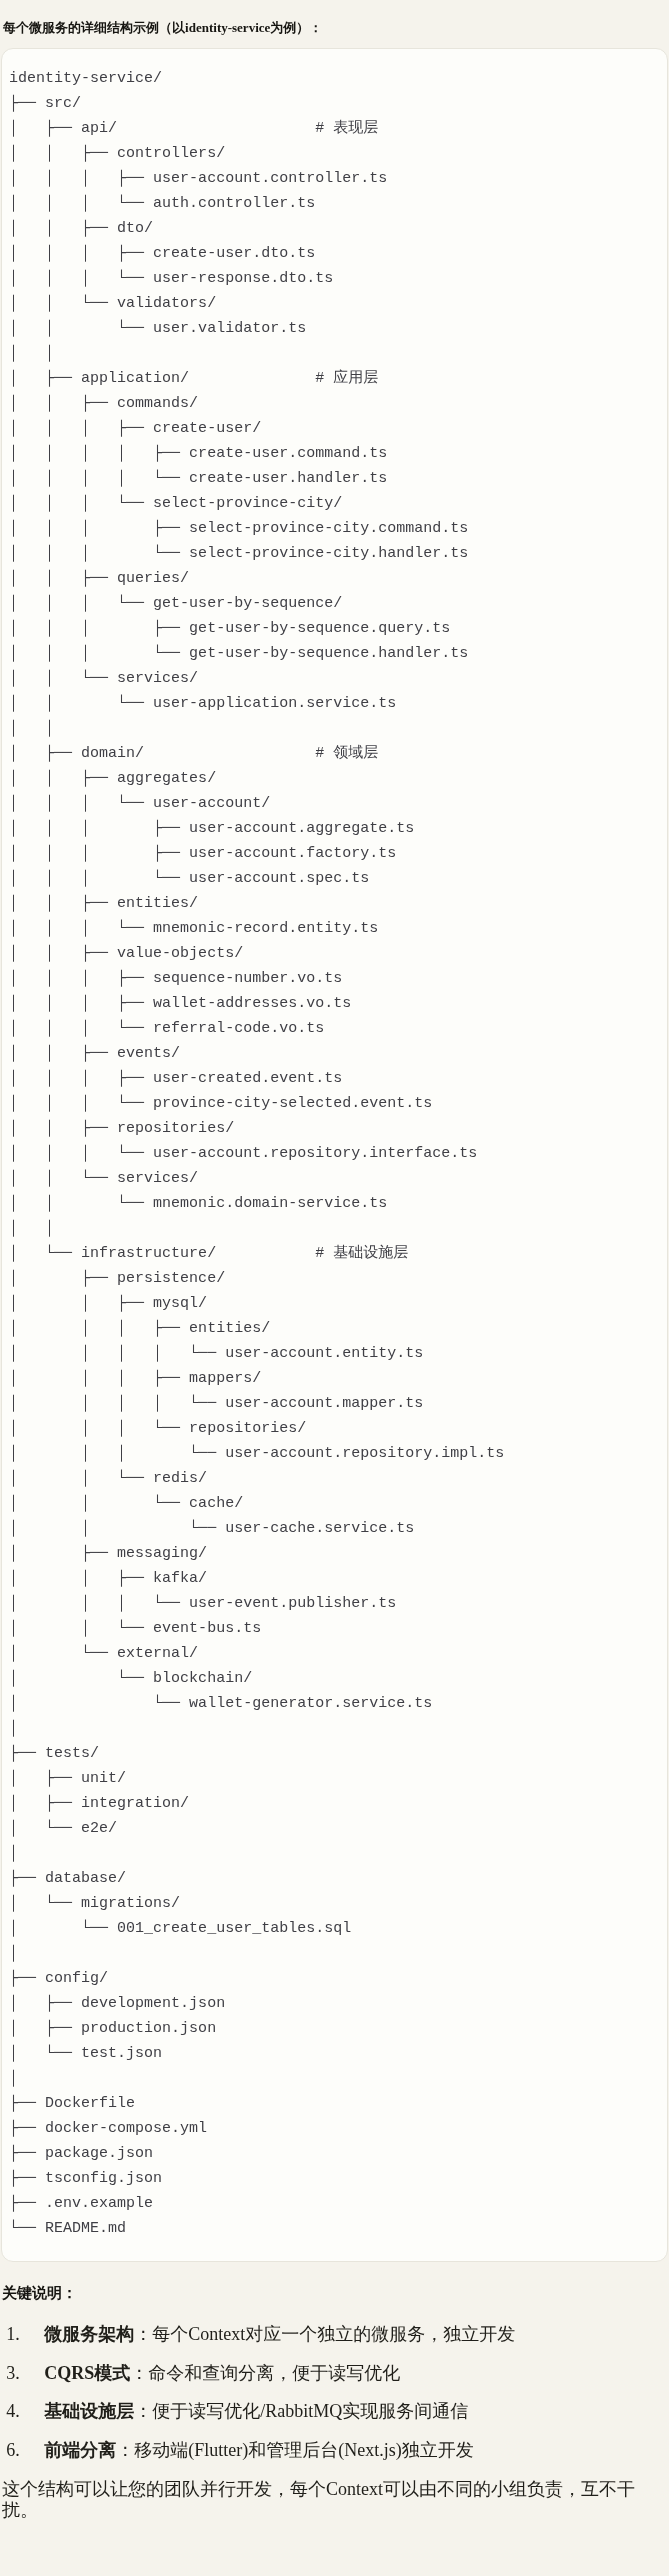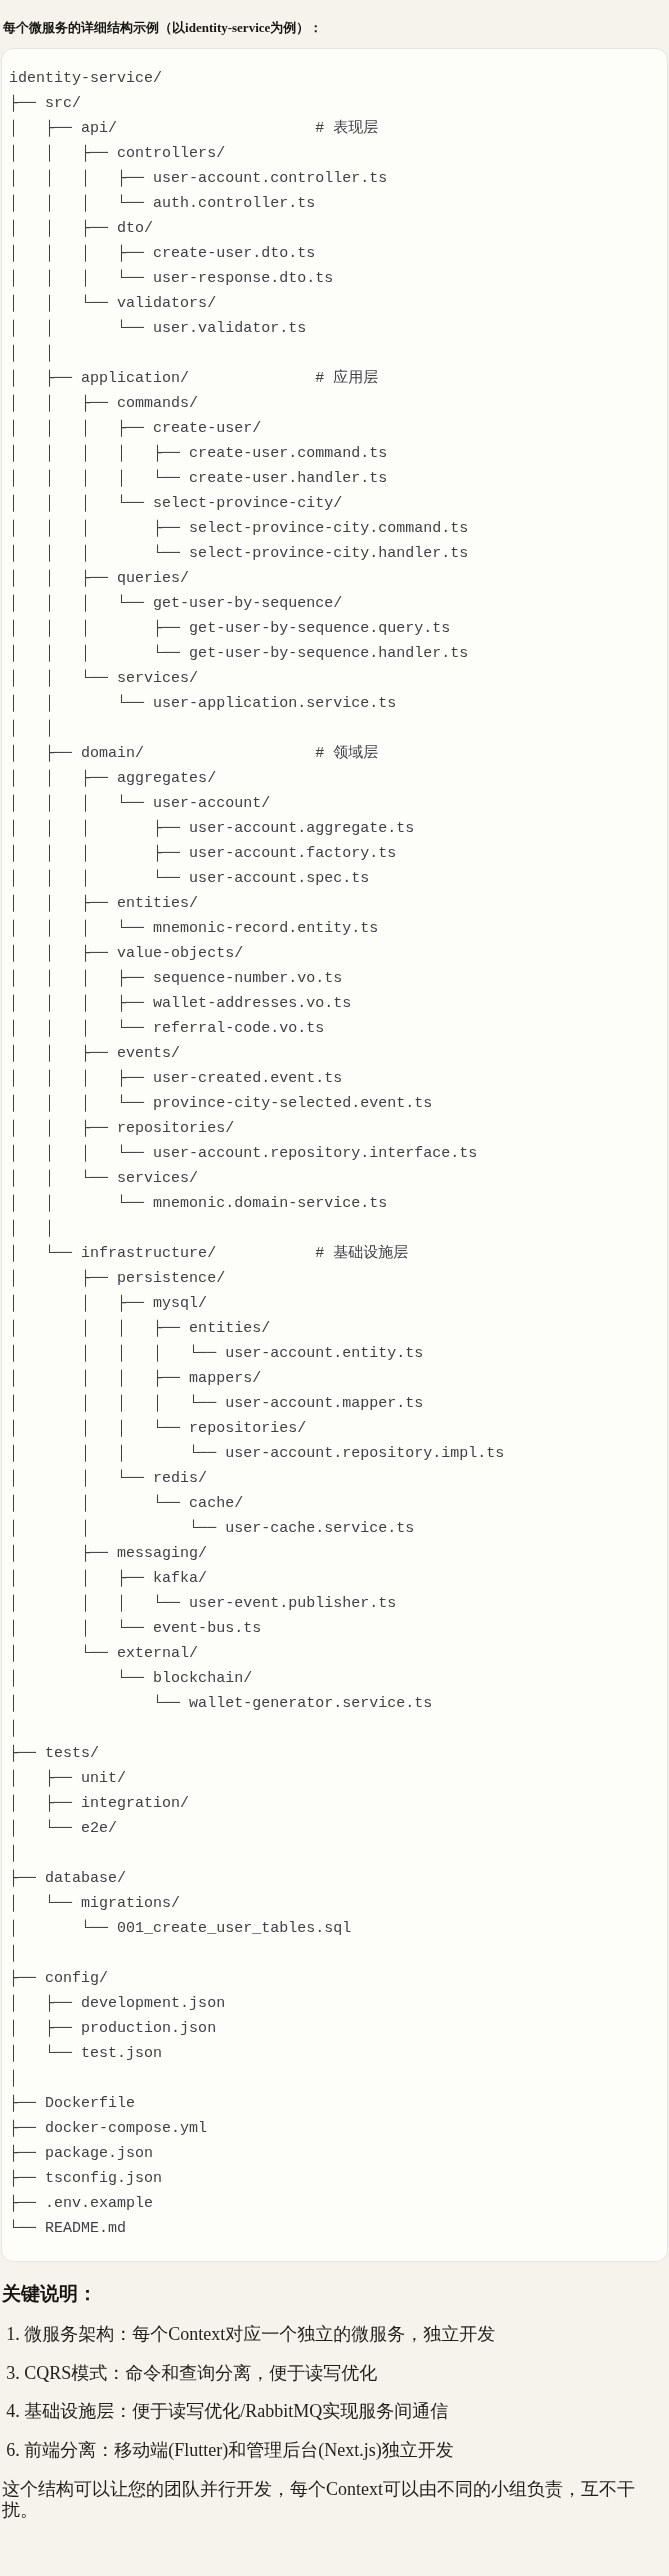--- a/index.html
+++ b/index.html
@@ -36,33 +36,33 @@
   }
   .code-block code {
     font-family: inherit;
     font-size: inherit;
     line-height: inherit;
   }
 
   .notes { padding: 0; }
   .notes-title {
     margin: 19px 1.9px 0;
-    font-size: 19px;
+    font-size: 15px;
     line-height: 25px;
     font-weight: 700;
     color: #161511;
   }
   .note-item {
     margin: 18px 1.9px 0 6.3px;
     font-size: 18px;
     line-height: 20.6px;
     font-weight: 400;
   }
   .note-num { margin-right: 4.4px; }
-  .note-label { font-weight: 400; }
+  .note-label { font-weight: 700; margin-left: 20px; }
   .closing {
     margin: 19px 1.9px 0;
     font-size: 18px;
     line-height: 20.6px;
   }
 </style>
 </head>
 <body>
 
 <div class="page">

